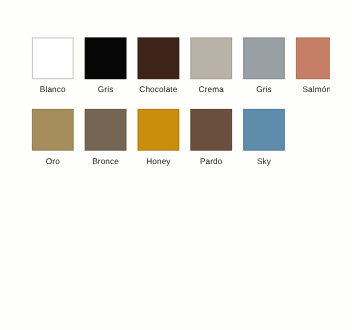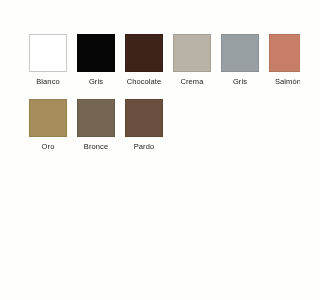--- a/index.html
+++ b/index.html
@@ -92,17 +92,25 @@
       </div>
       <div class="swatch-cell">
         <div class="swatch-chip" style="background-color: rgb(165, 142, 91);"></div>
         <div class="swatch-label">Oro</div>
       </div>
       <div class="swatch-cell">
         <div class="swatch-chip" style="background-color: rgb(117, 102, 84);"></div>
         <div class="swatch-label">Bronce</div>
       </div>
       <div class="swatch-cell">
+        <div class="swatch-chip" style="background-color: rgb(202, 141, 12);"></div>
+        <div class="swatch-label">Honey</div>
+      </div>
+      <div class="swatch-cell">
         <div class="swatch-chip" style="background-color: rgb(107, 79, 62);"></div>
         <div class="swatch-label">Pardo</div>
+      </div>
+      <div class="swatch-cell">
+        <div class="swatch-chip" style="background-color: rgb(94, 140, 171);"></div>
+        <div class="swatch-label">Sky</div>
       </div>
     </div>
 </div>
 
 </body></html>

